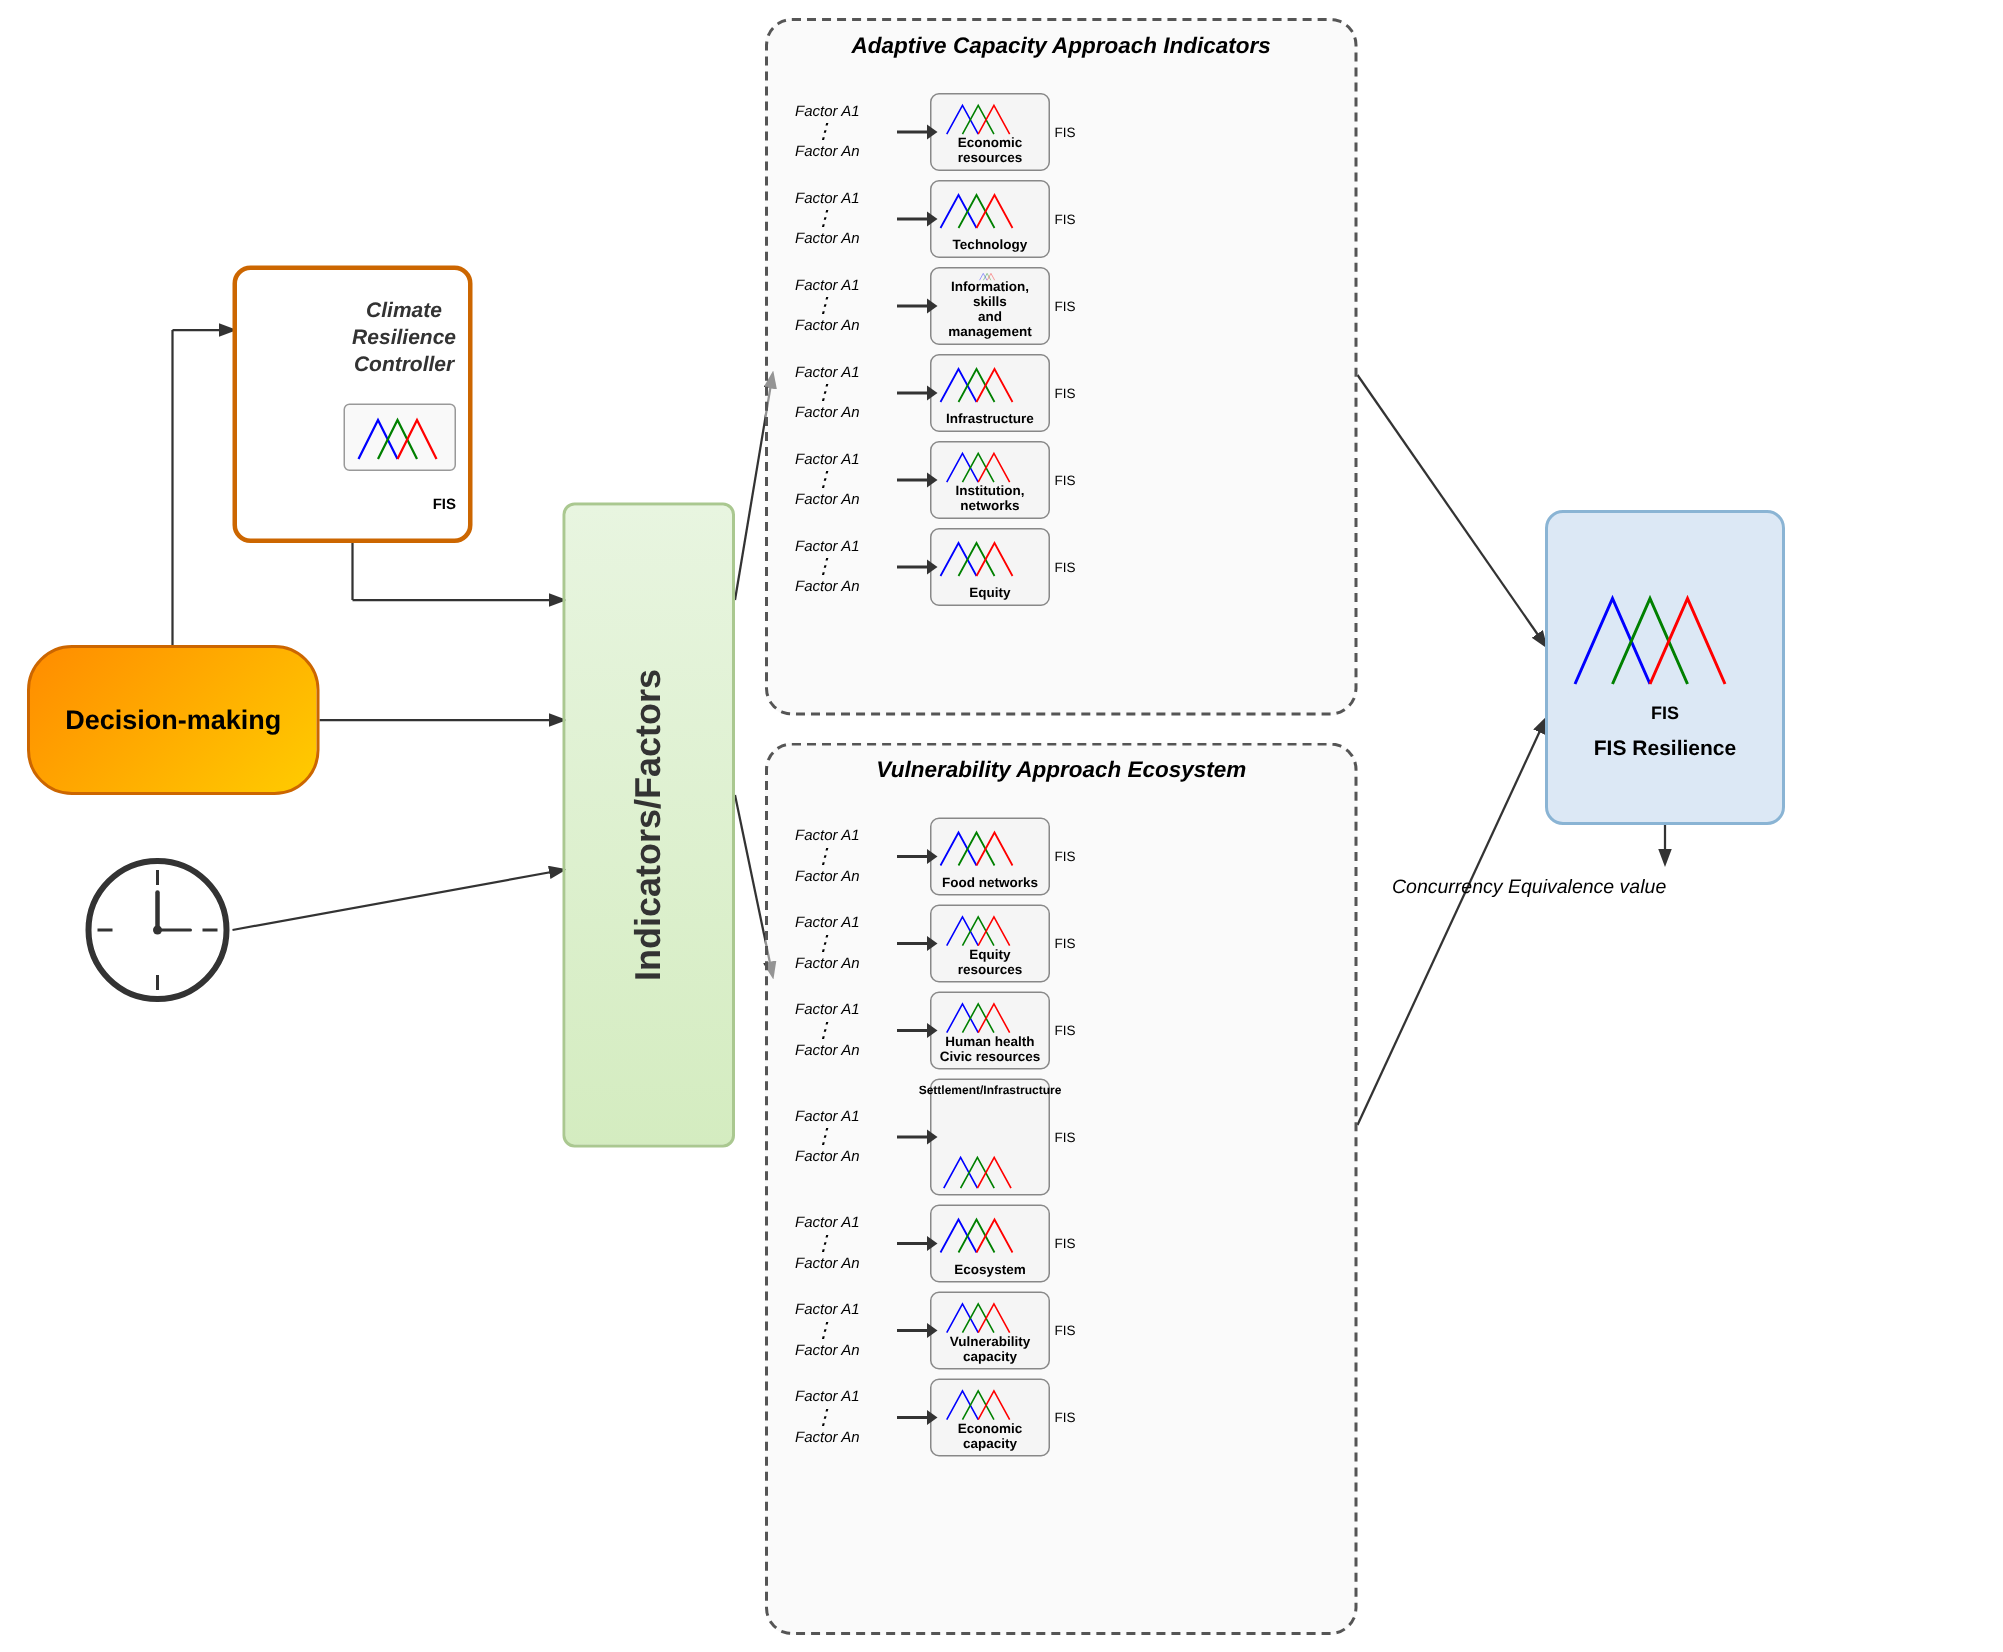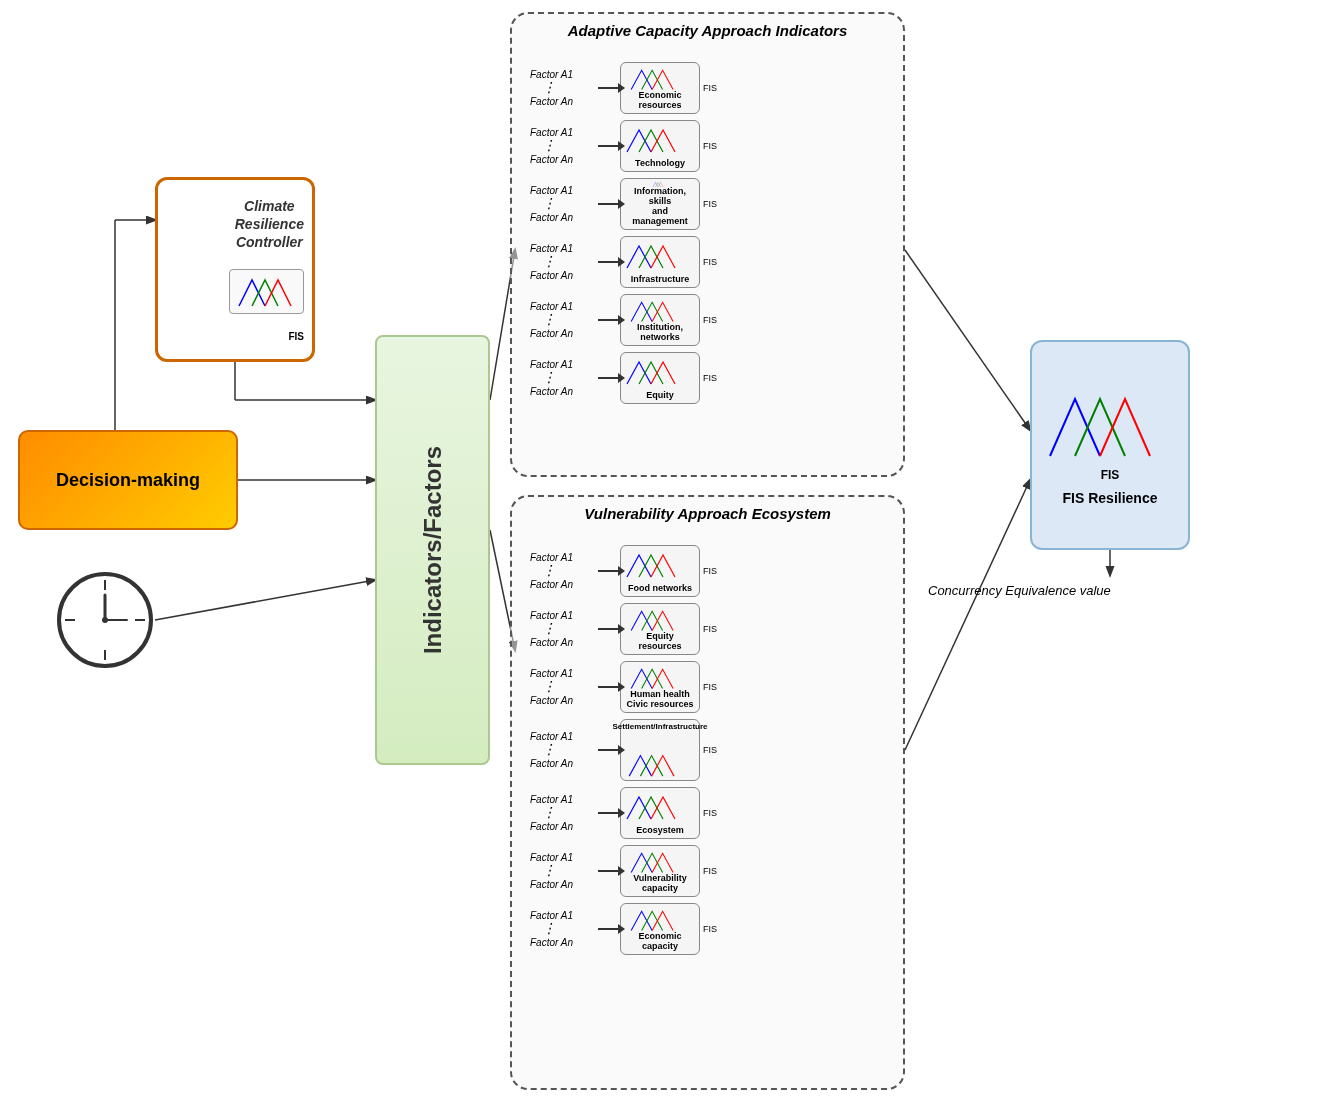--- a/index.html
+++ b/index.html
@@ -16,24 +16,24 @@
       width: 1335px;
       height: 1101px;
       background: #fff;
     }
 
     
     .decision-box {
       position: absolute;
       left: 18px;
       top: 430px;
-      width: 220px;
+      width: 195px;
       height: 100px;
       background: linear-gradient(135deg, #ff8c00, #ffcc00);
-      border-radius: 10px;
+      border-radius: 30px;
       display: flex;
       align-items: center;
       justify-content: center;
       border: 2px solid #cc6600;
     }
     .decision-box span {
       font-size: 18px;
       font-weight: bold;
       color: #000;
       text-align: center;
@@ -499,21 +499,21 @@
       <span class="fis-tag">FIS</span>
     </div>
 
     <div class="indicator-row">
       <div class="factor-group">
         <span style="font-style:italic;font-size:10px;">Factor <em>A1</em></span>
         <span class="dots">⋮</span>
         <span style="font-style:italic;font-size:10px;">Factor <em>An</em></span>
       </div>
       <div class="arrow-line"></div>
-      <div class="fis-box" style="height:62px;">
+      <div class="fis-box" style="height:78px;">
         <div style="font-size:8px;text-align:center;font-weight:bold;margin-bottom:1px;">Settlement/Infrastructure</div>
         <svg class="fis-chart" viewBox="0 0 70 30" style="height:28px;">
           <polyline points="2,28 14,6 26,28" fill="none" stroke="blue" stroke-width="1.2"></polyline>
           <polyline points="14,28 26,6 38,28" fill="none" stroke="green" stroke-width="1.2"></polyline>
           <polyline points="26,28 38,6 50,28" fill="none" stroke="red" stroke-width="1.2"></polyline>
         </svg>
       </div>
       <span class="fis-tag">FIS</span>
     </div>
 

